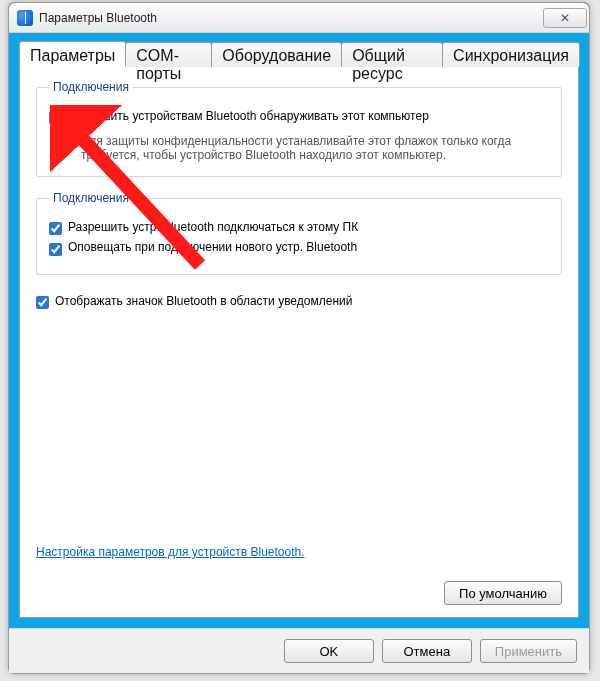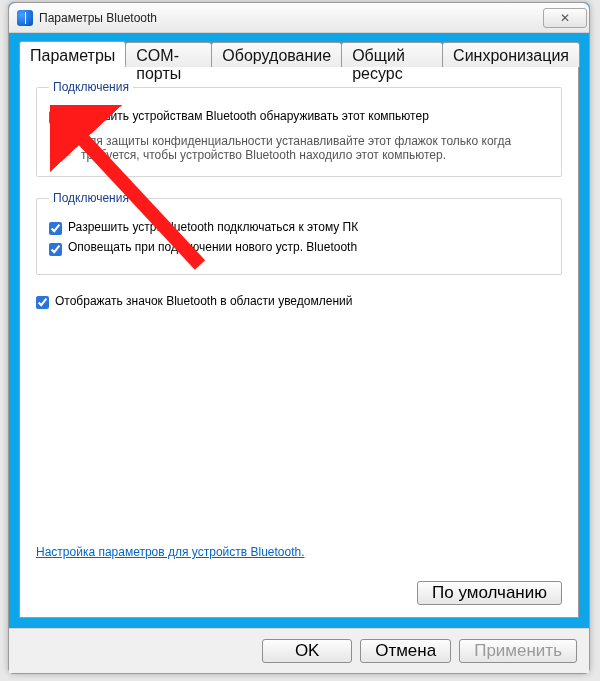--- a/index.html
+++ b/index.html
@@ -160,21 +160,21 @@
     justify-content:flex-end;
     margin-top:8px;
   }
   button.win {
     min-width:90px;
     height:24px;
     padding:0 14px;
     border:1px solid #8f8f8f;
     background:linear-gradient(#fdfdfd,#e6e6e6);
     border-radius:3px;
-    font-size:17px;
+    font-size:13px;
     cursor:pointer;
   }
   button.win:disabled{
     color:#9a9a9a;
     cursor:default;
   }
   .footer {
     display:flex;
     justify-content:flex-end;
     gap:8px;

